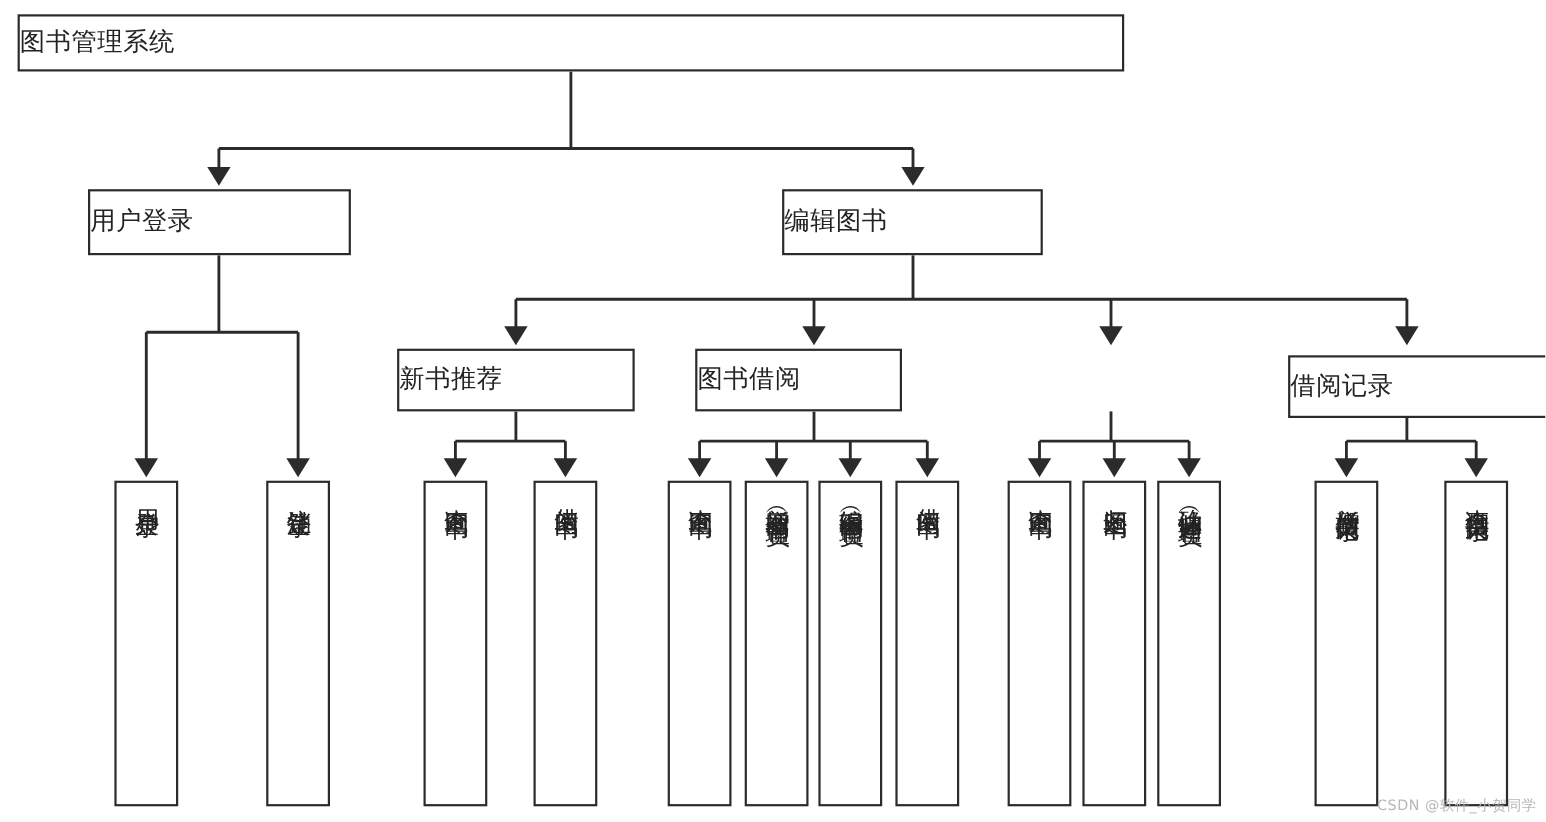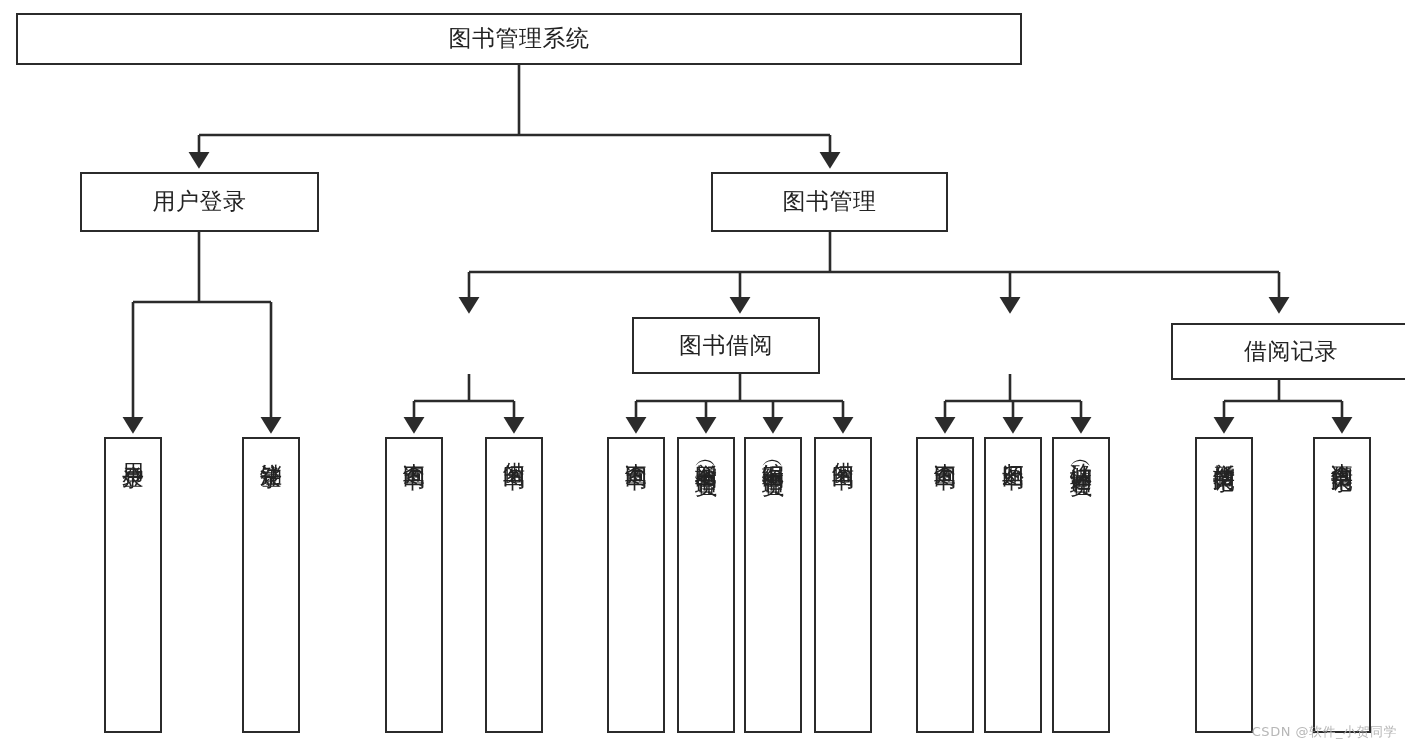--- a/index.html
+++ b/index.html
@@ -25,21 +25,20 @@
     width: 1405px;
     height: 747px;
   }
   .node {
     position: absolute;
     box-sizing: border-box;
     background: #ffffff;
     border: 2.5px solid #2b2b2b;
     display: flex;
     align-items: center;
-    justify-content: center;
     color: #232323;
     z-index: 2;
   }
   .node-label {
     display: block;
     text-align: center;
     line-height: 1.12;
     letter-spacing: 0.5px;
     white-space: nowrap;
   }
@@ -131,23 +130,26 @@
   </svg>
 
   <div class="node root horiz" style="left:16px; top:13px; width:1006px; height:52px;">
     <span class="node-label">图书管理系统</span>
   </div>
 
   <div class="node horiz" style="left:80px; top:172px; width:239px; height:60px;">
     <span class="node-label">用户登录</span>
   </div>
   <div class="node horiz" style="left:711px; top:172px; width:237px; height:60px;">
-    <span class="node-label">图书管理</span>
-  </div>
-
+    <span class="node-label">编辑图书</span>
+  </div>
+
+  <div class="node horiz" style="left:361px; top:317px; width:216px; height:57px;">
+    <span class="node-label">新书推荐</span>
+  </div>
   <div class="node horiz" style="left:632px; top:317px; width:188px; height:57px;">
     <span class="node-label">图书借阅</span>
   </div>
   <div class="node horiz" style="left:1171px; top:323px; width:240px; height:57px;">
     <span class="node-label">借阅记录</span>
   </div>
 
   <div class="node vert" style="left:104px; top:437px; width:58px; height:296px;">
     <span class="node-label">用户登录</span>
   </div>

